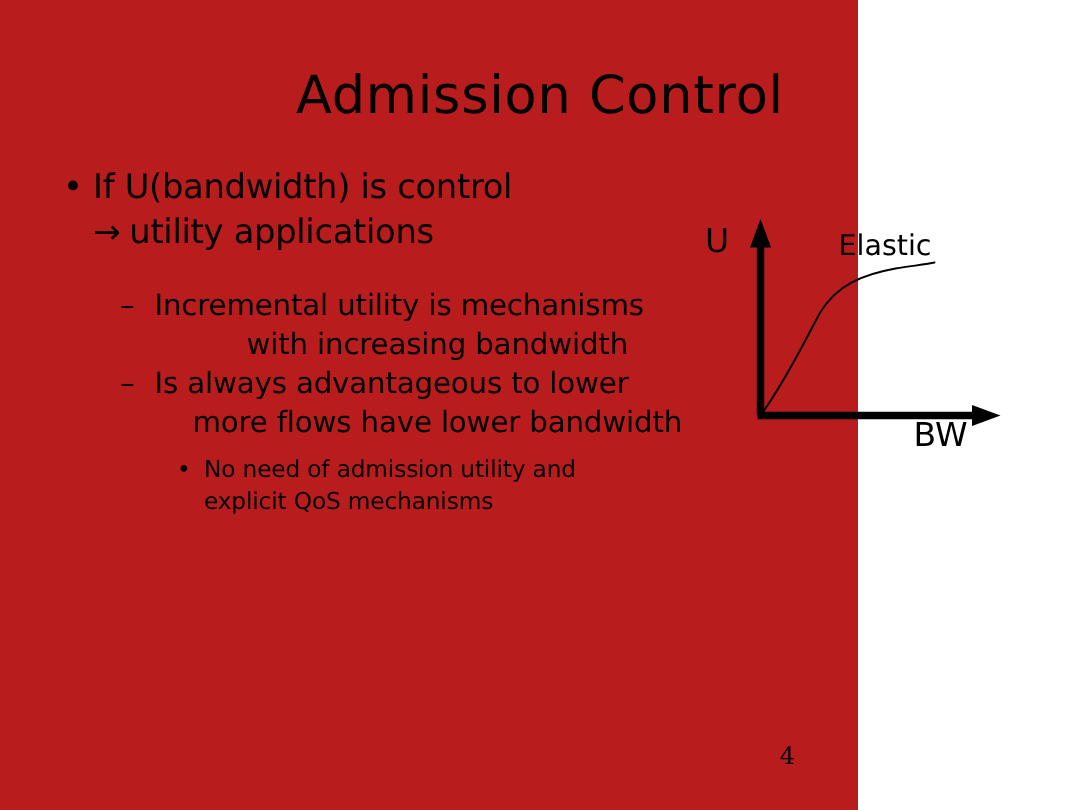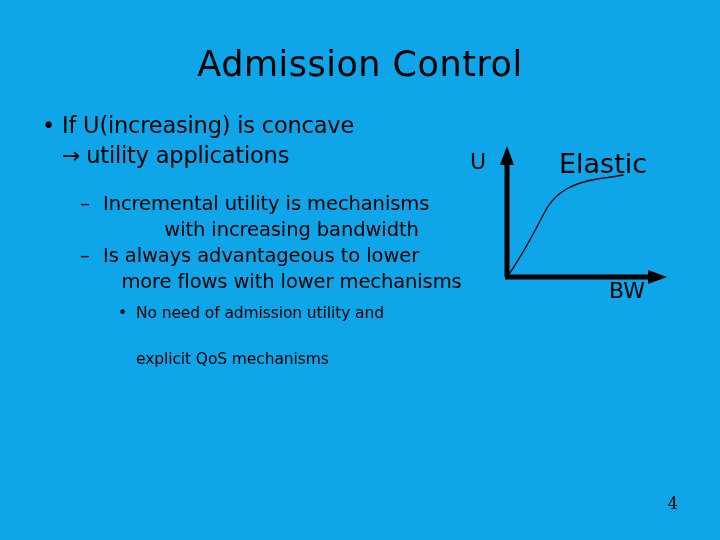--- a/index.html
+++ b/index.html
@@ -12,23 +12,23 @@
     height: 540px;
     position: relative;
     overflow: hidden;
     font-family: "DejaVu Sans", sans-serif;
     color: #000000;
   }
 
   #slide {
     position: absolute;
     left: 0; top: 0;
-    width: 720px;
+    width: 572px;
     height: 540px;
-    background: #0ea5e9;
+    background: #b91c1c;
   }
 
   
   #slide-title {
     position: absolute;
     left: 40px;
     top: 43px;
     width: 640px;
     text-align: center;
     font-family: "DejaVu Sans", sans-serif;
@@ -110,21 +110,20 @@
   .lvl3 .marker {
     position: absolute;
     left: 88px;
     top: 0;
     font-size: 15.5px;
     line-height: 21px;
   }
   .lvl3 .cont {
     display: block;
     padding-left: 0px;
-    margin-top: 25px;
   }
 
   
   #diagram {
     position: absolute;
     left: 455px;
     top: 140px;
     width: 260px;
     height: 180px;
   }
@@ -143,21 +142,21 @@
     left: 15px;
     top: 10px;
   }
   #label-bw {
     left: 154px;
     top: 139px;
   }
   #label-elastic {
     left: 104px;
     top: 12px;
-    font-size: 27px;
+    font-size: 19px;
     text-align: center;
   }
 
   
   #page-number {
     position: absolute;
     right: 42px;
     bottom: 27px;
     font-family: "DejaVu Serif", serif;
     font-size: 16px;
@@ -169,38 +168,38 @@
 <body>
 
 <div id="slide">
 
   <div id="slide-title">Admission Control</div>
 
   <div id="body-list">
 
     <div class="lvl1">
       <span class="marker">•</span>
-      <span>If U(increasing) is concave</span>
+      <span>If U(bandwidth) is control</span>
       <span class="sub-line">
         <span class="arrow-glyph">→</span><span>utility applications</span>
       </span>
     </div>
 
     <div class="lvl2-group">
 
       <div class="lvl2">
         <span class="marker">–</span>
         <span>Incremental utility is mechanisms</span>
         <span class="cont">with increasing bandwidth</span>
       </div>
 
       <div class="lvl2">
         <span class="marker">–</span>
         <span>Is always advantageous to lower</span>
-        <span class="cont">more flows with lower mechanisms</span>
+        <span class="cont">more flows have lower bandwidth</span>
       </div>
 
     </div>
 
     <div class="lvl3-group">
       <div class="lvl3">
         <span class="marker">•</span>
         <span>No need of admission utility and</span>
         <span class="cont">explicit QoS mechanisms</span>
       </div>

